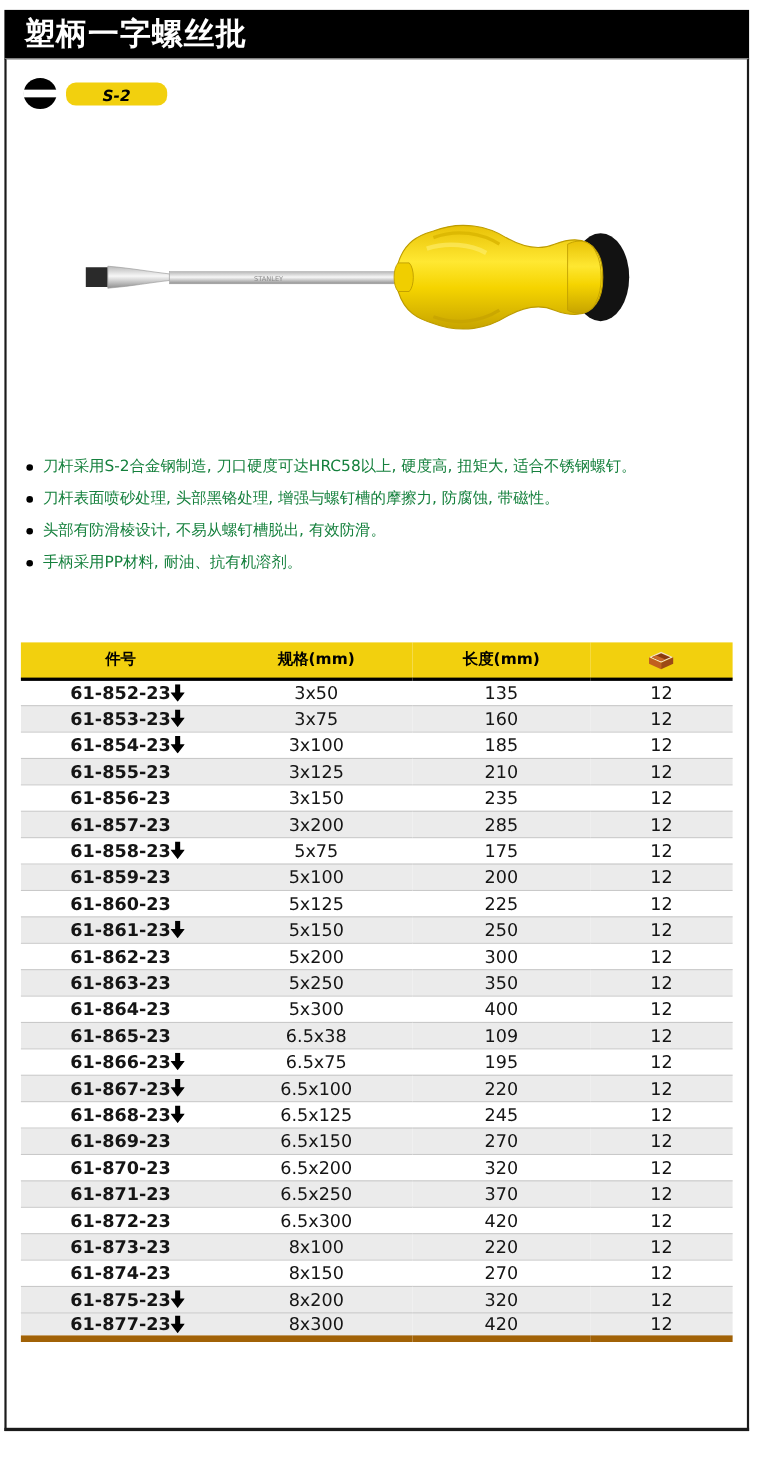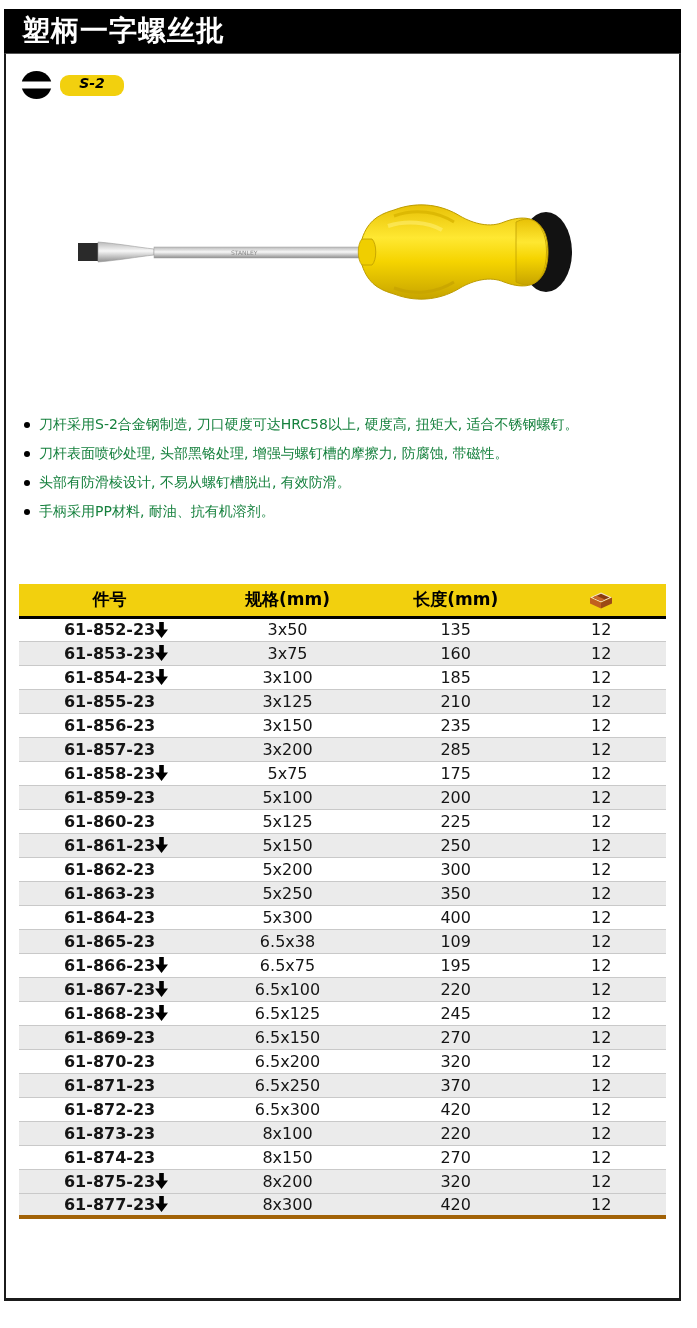--- a/index.html
+++ b/index.html
@@ -19,50 +19,50 @@
 
   .content {
     position:relative; background:#fff; height:1248px;
     border-left:2px solid #1b1b1b; border-right:2px solid #1b1b1b;
     border-bottom:3px solid #1b1b1b; border-top:1px solid #555;
   }
 
   
   .drive-row { position:absolute; top:17px; left:15px; display:flex; align-items:center; gap:8px; }
   .badge {
-    width:64px; height:21px; background:var(--yellow,#F2D00E);
-    border-radius:9px; display:flex; align-items:flex-start; justify-content:center;
+    width:92px; height:21px; background:var(--yellow,#F2D00E);
+    border-radius:9px; display:flex; align-items:flex-end; justify-content:center;
   }
   .badge span { font-size:14px; font-weight:bold; font-style:italic; color:#000; }
 
   
   .product { position:absolute; top:138px; left:70px; width:500px; height:120px; }
 
   
   .features { position:absolute; top:356px; left:16px; width:648px; list-style:none; }
   .features li {
     position:relative; padding-left:17px; font-size:14px; line-height:29px; color:#15803d;
   }
   .features li::before {
     content:""; position:absolute; left:2px; top:12px;
     width:6px; height:6px; border-radius:50%; background:#000;
   }
 
   
   .parts { position:absolute; top:530px; left:13px; width:647px; border-collapse:collapse; }
   .parts thead th {
-    background:var(--yellow,#F2D00E); height:33px; font-size:17px; font-weight:bold;
+    background:var(--yellow,#F2D00E); height:33px; font-size:14px; font-weight:bold;
     border-bottom:3px solid #000; text-align:center; color:#000;
   }
   .parts td {
     height:24px; font-size:16px; text-align:center;
     border-top:1px solid #c9c9c9; color:#151515;
   }
   .parts tbody tr:first-child td { border-top:none; }
-  .parts tbody tr:last-child td { border-bottom:4px solid #a16207; }
+  .parts tbody tr:last-child td { border-bottom:6px solid #a16207; }
   .parts tbody tr.alt { background:var(--altrow,#EBEBEB); }
   .c-part { position:relative;font-weight:bold; }
   .arrow {
     position:absolute; left:50%; margin-left:45px; top:50%;
     transform:translateY(-50%); display:block;
   }
   .arrow path { fill:#000; }
   th .pkg { display:block; margin:0 auto; }
 </style>
 </head>

